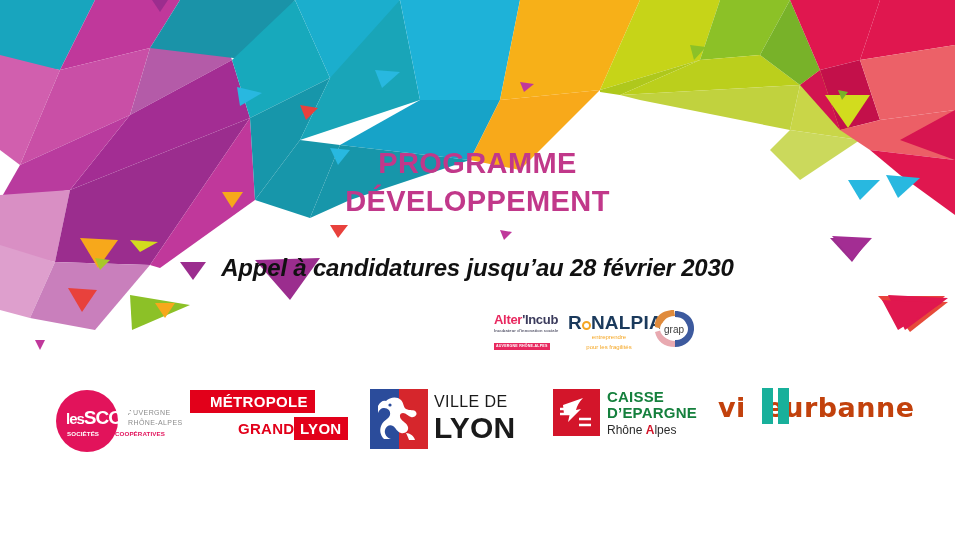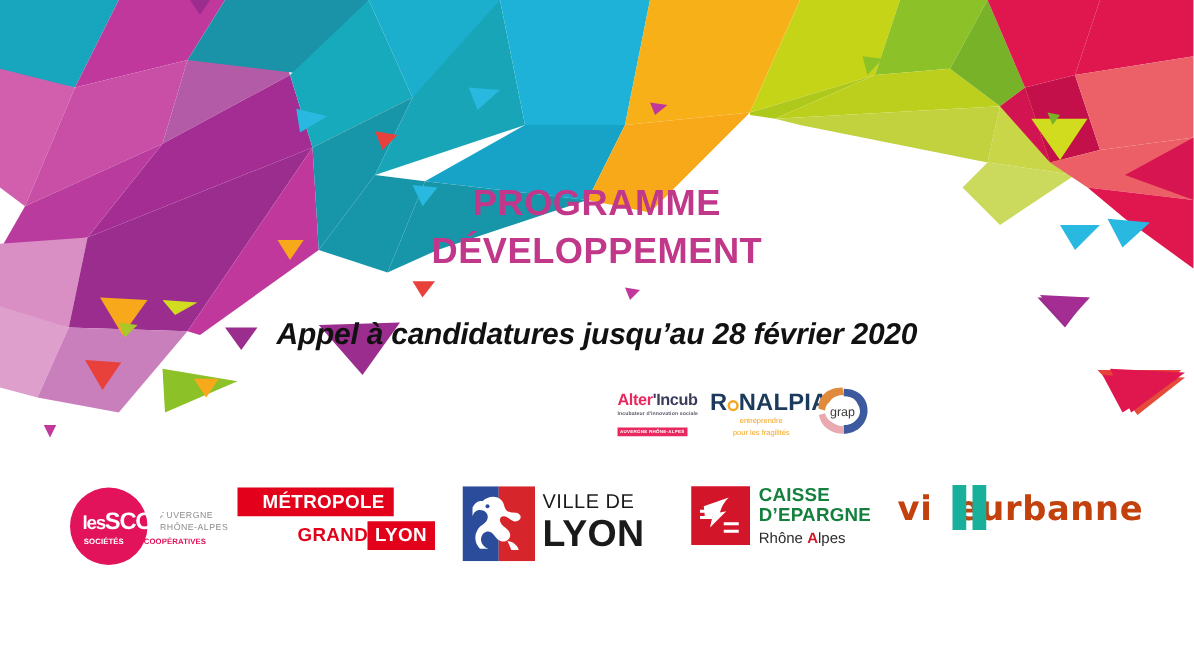--- a/index.html
+++ b/index.html
@@ -290,21 +290,21 @@
     <polygon points="888,295 948,298 905,330" fill="#E0174F"></polygon>
     <polygon points="832,236 872,238 852,260" fill="#A32D93"></polygon>
     <polygon points="882,300 942,303 898,330" fill="#E0174F"></polygon>
   </svg>
 
   <div class="title-block">
     <div class="title-line">PROGRAMME</div>
     <div class="title-line">DÉVELOPPEMENT</div>
   </div>
 
-  <div class="subtitle">Appel à candidatures jusqu’au 28 février 2020</div>
+  <div class="subtitle">Appel à candidatures jusqu’au 28 février 2030</div>
 
   <div class="incubator-row">
 
     <div class="alterincub">
       <div class="ai-name"><span>Alter</span><span class="ai-dark">'Incub</span></div>
       <div class="ai-sub">Incubateur d'innovation sociale</div>
       <div class="ai-band">AUVERGNE RHÔNE-ALPES</div>
     </div>
 
     <div class="ronalpia">

